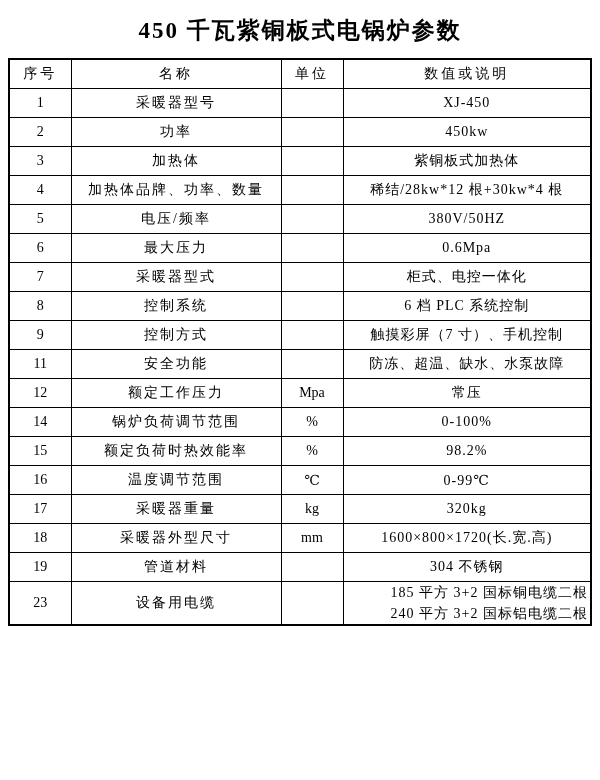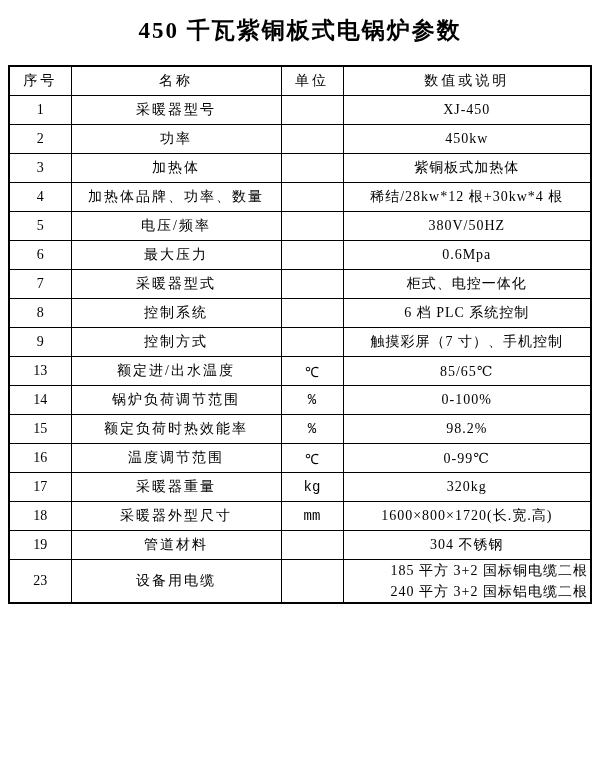--- a/index.html
+++ b/index.html
@@ -20,40 +20,40 @@
     margin: 0;
     padding-top: 15px;
     padding-bottom: 8px;
     text-align: center;
     font-size: 23px;
     font-weight: bold;
     letter-spacing: 2px;
   }
   table.spec {
     width: 584px;
-    margin: 11px auto;
+    margin: 4px auto;
     border-collapse: collapse;
     table-layout: fixed;
     border: 2px solid #000000;
   }
   table.spec th,
   table.spec td {
     border: 1px solid #000000;
     text-align: center;
     vertical-align: middle;
     font-size: 14px;
     font-weight: normal;
     height: 28px;
     padding: 0 2px;
     overflow: hidden;
     white-space: nowrap;
   }
   .col-no    { width: 62px;  }
   .col-name  { width: 210px; letter-spacing: 2px; }
-  .col-unit  { width: 62px; font-family: Liberation Mono, monospace;  }
+  .col-unit  { width: 62px;  }
   .col-value { letter-spacing: 1px; }
   th.col-no, th.col-name, th.col-unit, th.col-value { letter-spacing: 3px; }
   .value-line {
     line-height: 21px;
     letter-spacing: 1px;
     text-align: right;
   }
 </style>
 </head>
 <body>
@@ -125,24 +125,30 @@
           <td class="col-unit"></td>
           <td class="col-value">6 档 PLC 系统控制</td>
         </tr>
         <tr>
           <td class="col-no">9</td>
           <td class="col-name">控制方式</td>
           <td class="col-unit"></td>
           <td class="col-value">触摸彩屏（7 寸）、手机控制</td>
         </tr>
         <tr>
-          <td class="col-no">13</td>
-          <td class="col-name">额定进/出水温度</td>
-          <td class="col-unit">℃</td>
-          <td class="col-value">85/65℃</td>
+          <td class="col-no">11</td>
+          <td class="col-name">安全功能</td>
+          <td class="col-unit"></td>
+          <td class="col-value">防冻、超温、缺水、水泵故障</td>
+        </tr>
+        <tr>
+          <td class="col-no">12</td>
+          <td class="col-name">额定工作压力</td>
+          <td class="col-unit">Mpa</td>
+          <td class="col-value">常压</td>
         </tr>
         <tr>
           <td class="col-no">14</td>
           <td class="col-name">锅炉负荷调节范围</td>
           <td class="col-unit">%</td>
           <td class="col-value">0-100%</td>
         </tr>
         <tr>
           <td class="col-no">15</td>
           <td class="col-name">额定负荷时热效能率</td>

